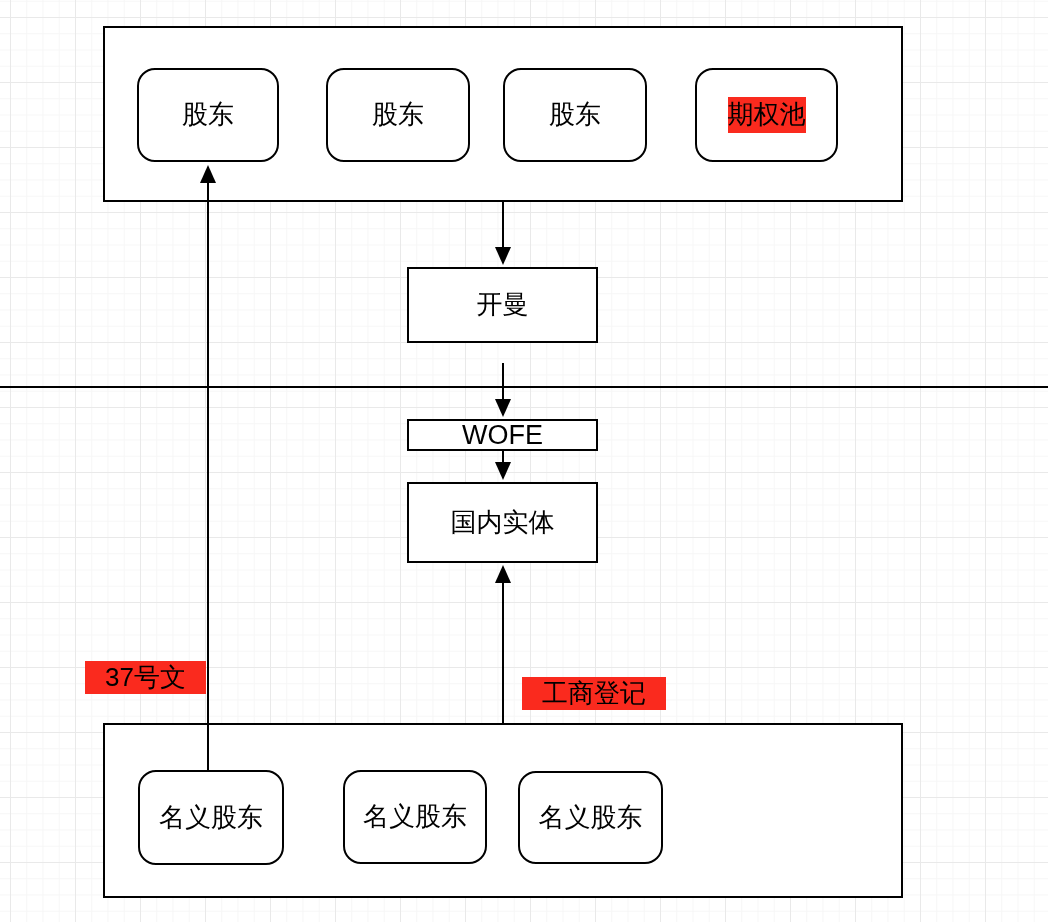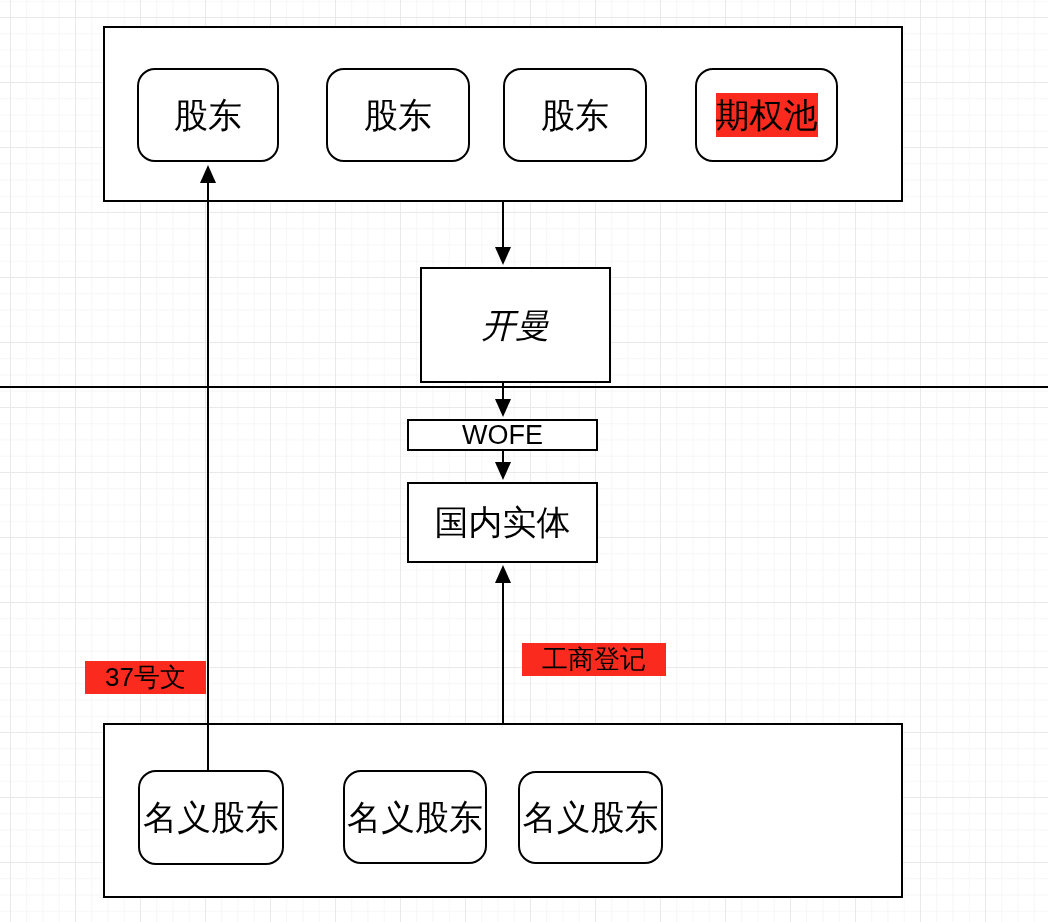--- a/index.html
+++ b/index.html
@@ -23,21 +23,21 @@
     background-position: 10px 17px, 10px 17px, 10px 17px, 10px 17px;
   }
   .box {
     position: absolute;
     box-sizing: border-box;
     border: 2px solid #000000;
     background: #ffffff;
     display: flex;
     align-items: center;
     justify-content: center;
-    font-size: 34px;
+    font-size: 26px;
     color: #000000;
     line-height: 1.2;
     white-space: nowrap;
   }
   .rounded { border-radius: 18px; }
   .group {
     position: absolute;
     box-sizing: border-box;
     border: 2px solid #000000;
     background: #ffffff;
@@ -102,21 +102,21 @@
   <div class="box rounded" style="left:326px; top:68px; width:144px; height:94px;">
     <span>股东</span>
   </div>
   <div class="box rounded" style="left:503px; top:68px; width:144px; height:94px;">
     <span>股东</span>
   </div>
   <div class="box rounded" style="left:695px; top:68px; width:143px; height:94px;">
     <span class="hl">期权池</span>
   </div>
 
-  <div class="box" style="left:420px; top:267px; width:191px; height:116px;font-style:italic;">
+  <div class="box" style="left:407px; top:267px; width:191px; height:76px;">
     <span>开曼</span>
   </div>
 
   <div class="box" style="left:407px; top:482px; width:191px; height:81px;">
     <span>国内实体</span>
   </div>
 
   <div class="box" style="left:407px; top:419px; width:191px; height:32px; font-size:27px;">
     <span>WOFE</span>
   </div>
@@ -125,15 +125,15 @@
     <span>名义股东</span>
   </div>
   <div class="box rounded" style="left:343px; top:770px; width:144px; height:94px;">
     <span>名义股东</span>
   </div>
   <div class="box rounded" style="left:518px; top:771px; width:145px; height:93px;">
     <span>名义股东</span>
   </div>
 
   <div class="edge-label" style="left:85px; top:661px;">37号文</div>
-  <div class="edge-label" style="left:522px; top:643px;text-align:center;">工商登记</div>
+  <div class="edge-label" style="left:522px; top:677px;text-align:center;">工商登记</div>
 
 </div>
 
 </body></html>

